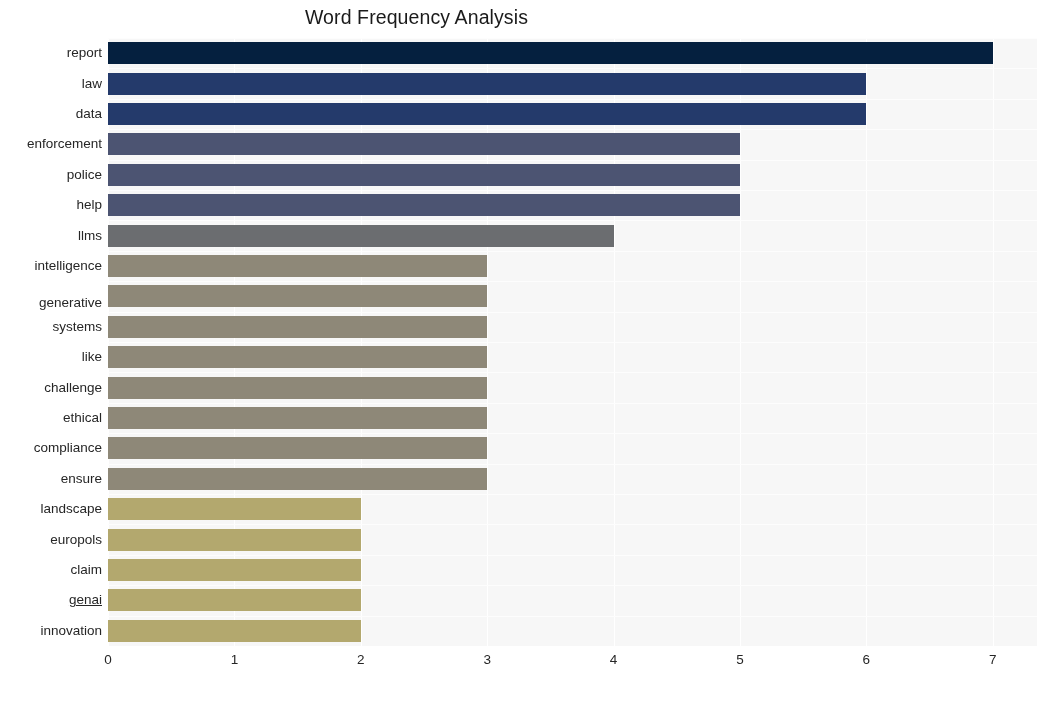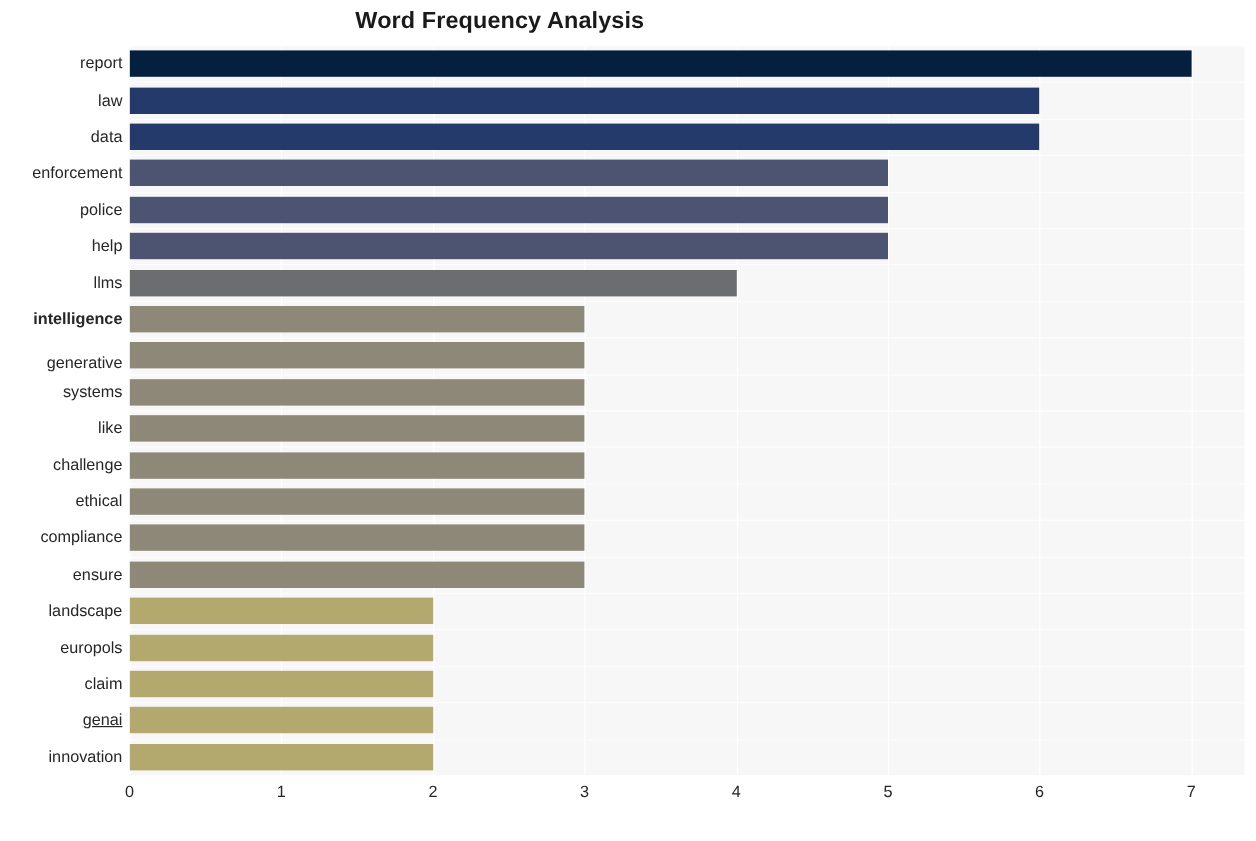--- a/index.html
+++ b/index.html
@@ -22,21 +22,21 @@
   }
 
   
   #chart-title {
     position: absolute;
     left: 0;
     top: 6px;
     width: 833px;
     text-align: center;
     font-size: 19.5px;
-    font-weight: bold;
+    font-weight: normal;
     color: #1a1a1a;
     letter-spacing: 0.1px;
   }
 
   
   #plot-area {
     position: absolute;
     left: 108px;
     top: 38px;
     width: 929px;
@@ -185,21 +185,21 @@
   </div>
 
   <div id="y-axis">
       <div class="y-tick-label" style="top: 8.2px; margin-left: 12px;">report</div>
       <div class="y-tick-label" style="top: 38.6px;">law</div>
       <div class="y-tick-label" style="top: 69px;">data</div>
       <div class="y-tick-label" style="top: 99.4px;">enforcement</div>
       <div class="y-tick-label" style="top: 129.8px;">police</div>
       <div class="y-tick-label" style="top: 160.2px;">help</div>
       <div class="y-tick-label" style="top: 190.6px;">llms</div>
-      <div class="y-tick-label" style="top: 221px; font-weight: bold;">intelligence</div>
+      <div class="y-tick-label" style="top: 221px;">intelligence</div>
       <div class="y-tick-label" style="top: 258px; padding-left: 31px;">generative</div>
       <div class="y-tick-label" style="top: 281.8px;">systems</div>
       <div class="y-tick-label" style="top: 312.2px;">like</div>
       <div class="y-tick-label" style="top: 342.6px;">challenge</div>
       <div class="y-tick-label" style="top: 373px;">ethical</div>
       <div class="y-tick-label" style="top: 403.4px;">compliance</div>
       <div class="y-tick-label" style="top: 433.8px; padding-left: 44px;">ensure</div>
       <div class="y-tick-label" style="top: 464.2px;">landscape</div>
       <div class="y-tick-label" style="top: 494.6px;">europols</div>
       <div class="y-tick-label" style="top: 525px;">claim</div>

